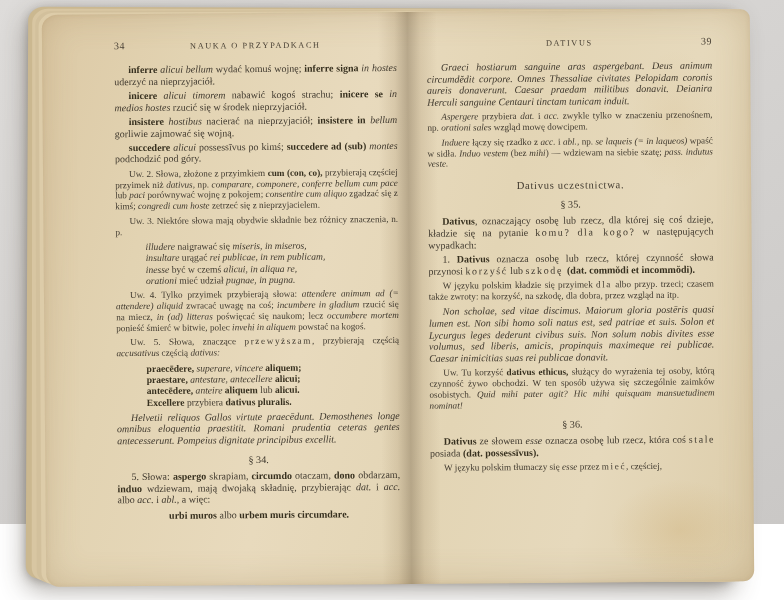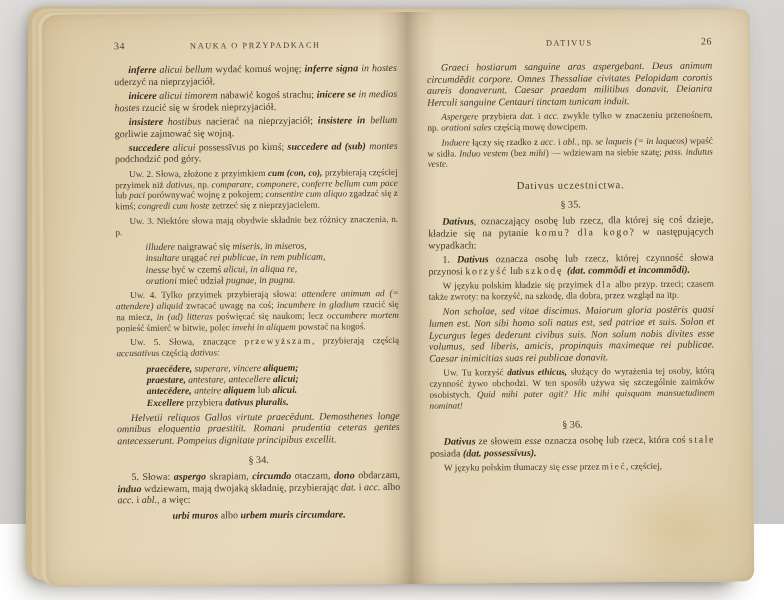--- a/index.html
+++ b/index.html
@@ -58,21 +58,21 @@
   .content{margin-top:13px;}
   .block{margin:2.5px 0;}
   .para,.latin{font-size:10px;line-height:11.7px;text-align:justify;text-indent:14px;}
   .note{font-size:9.2px;line-height:10.9px;text-align:justify;text-indent:14px;margin:3.5px 0;}
   .verse{font-size:9.6px;line-height:11.4px;margin:3.5px 0 3.5px 30px;}
   .secnum{text-align:center;font-size:10.2px;margin:8px 0 5px;}
   .chapter{text-align:center;font-size:10.6px;letter-spacing:.7px;margin:11px 0 3px;}
   .centered{text-align:center;font-size:10px;line-height:11.7px;margin:4px 0;}
   .seg-n{}
   .seg-i{font-style:italic;}
-  .seg-bi{font-style:italic;font-weight:700;color:#37301f;}
+  .seg-bi{font-weight:700;color:#37301f;}
   .seg-g{letter-spacing:1.6px;}
 </style>
 </head>
 <body>
 
 <div class="scene">
   <div class="book">
     <div class="sheet u4"></div>
     <div class="sheet u3"></div>
     <div class="sheet u2"></div>
@@ -114,25 +114,25 @@
               <div class="block secnum"><span class="seg-n">§ 34.</span></div>
               <div class="block para"><span class="seg-n">5. Słowa: </span><span class="seg-bi">aspergo </span><span class="seg-n">skrapiam, </span><span class="seg-bi">circumdo </span><span class="seg-n">otaczam, </span><span class="seg-bi">dono </span><span class="seg-n">obdarzam, </span><span class="seg-bi">induo </span><span class="seg-n">wdziewam, mają dwojaką składnię, przybierając </span><span class="seg-i">dat. </span><span class="seg-n">i </span><span class="seg-i">acc. </span><span class="seg-n">albo </span><span class="seg-i">acc. </span><span class="seg-n">i </span><span class="seg-i">abl., </span><span class="seg-n">a więc:</span></div>
               <div class="block centered"><span class="seg-bi">urbi muros </span><span class="seg-n">albo </span><span class="seg-bi">urbem muris circumdare.</span></div>
             </div>
         </div>
 
         <div class="page page-right">
           <div class="pg-header">
             <span class="pg-side"></span>
             <span class="pg-title">DATIVUS</span>
-            <span class="pg-num right">26</span>
+            <span class="pg-num right">39</span>
           </div>
           <div class="content" id="right-content">
               <div class="block latin"><span class="seg-i">Graeci hostiarum sanguine aras aspergebant. Deus animum circumdĕdit corpore. Omnes Thessaliae civitates Pelopidam coronis aureis donaverunt. Caesar praedam militibus donavit. Deianira Herculi sanguine Centauri tinctam tunicam induit.</span></div>
-              <div class="block note"><span class="seg-i">Aspergere </span><span class="seg-n">przybiera </span><span class="seg-i">dat. </span><span class="seg-n">i </span><span class="seg-i">acc. </span><span class="seg-n">zwykle tylko w znaczeniu przenośnem, np. </span><span class="seg-i">orationi sales </span><span class="seg-n">częścią mowę dowcipem.</span></div>
+              <div class="block note"><span class="seg-i">Aspergere </span><span class="seg-n">przybiera </span><span class="seg-i">dat. </span><span class="seg-n">i </span><span class="seg-i">acc. </span><span class="seg-n">zwykle tylko w znaczeniu przenośnem, np. </span><span class="seg-i">orationi sales </span><span class="seg-n">wzgląd mowę dowcipem.</span></div>
               <div class="block note"><span class="seg-i">Induere </span><span class="seg-n">łączy się rzadko z </span><span class="seg-i">acc. </span><span class="seg-n">i </span><span class="seg-i">abl., </span><span class="seg-n">np. </span><span class="seg-i">se laqueis (= in laqueos) </span><span class="seg-n">wpaść w sidła. </span><span class="seg-i">Induo vestem </span><span class="seg-n">(bez </span><span class="seg-i">mihi</span><span class="seg-n">) — wdziewam na siebie szatę; </span><span class="seg-i">pass. indutus veste.</span></div>
               <div class="block chapter"><span class="seg-n">Dativus uczestnictwa.</span></div>
               <div class="block secnum"><span class="seg-n">§ 35.</span></div>
               <div class="block para"><span class="seg-bi">Dativus</span><span class="seg-n">, oznaczający osobę lub rzecz, dla której się coś dzieje, kładzie się na pytanie </span><span class="seg-g">komu?</span><span class="seg-n"> </span><span class="seg-g">dla kogo?</span><span class="seg-n"> w następujących wypadkach:</span></div>
               <div class="block para"><span class="seg-n">1. </span><span class="seg-bi">Dativus </span><span class="seg-n">oznacza osobę lub rzecz, której czynność słowa przynosi </span><span class="seg-g">korzyść</span><span class="seg-n"> lub </span><span class="seg-g">szkodę </span><span class="seg-bi">(dat. commŏdi et incommŏdi).</span></div>
               <div class="block note"><span class="seg-n">W języku polskim kładzie się przyimek </span><span class="seg-g">dla</span><span class="seg-n"> albo przyp. trzeci; czasem także zwroty: na korzyść, na szkodę, dla dobra, przez wzgląd na itp.</span></div>
               <div class="block latin"><span class="seg-i">Non scholae, sed vitae discimus. Maiorum gloria postēris quasi lumen est. Non sibi homo soli natus est, sed patriae et suis. Solon et Lycurgus leges dederunt civibus suis. Non solum nobis divites esse volumus, sed liberis, amicis, propinquis maximeque rei publicae. Caesar inimicitias suas rei publicae donavit.</span></div>
               <div class="block note"><span class="seg-n">Uw. Tu korzyść </span><span class="seg-bi">dativus ethicus, </span><span class="seg-n">służący do wyrażenia tej osoby, którą czynność żywo obchodzi. W ten sposób używa się szczególnie zaimków osobistych. </span><span class="seg-i">Quid mihi pater agit? Hic mihi quisquam mansuetudinem nominat!</span></div>
               <div class="block secnum"><span class="seg-n">§ 36.</span></div>
               <div class="block para"><span class="seg-bi">Dativus </span><span class="seg-n">ze słowem </span><span class="seg-i">esse </span><span class="seg-n">oznacza osobę lub rzecz, która coś </span><span class="seg-g">stale</span><span class="seg-n"> posiada </span><span class="seg-bi">(dat. possessīvus).</span></div>

